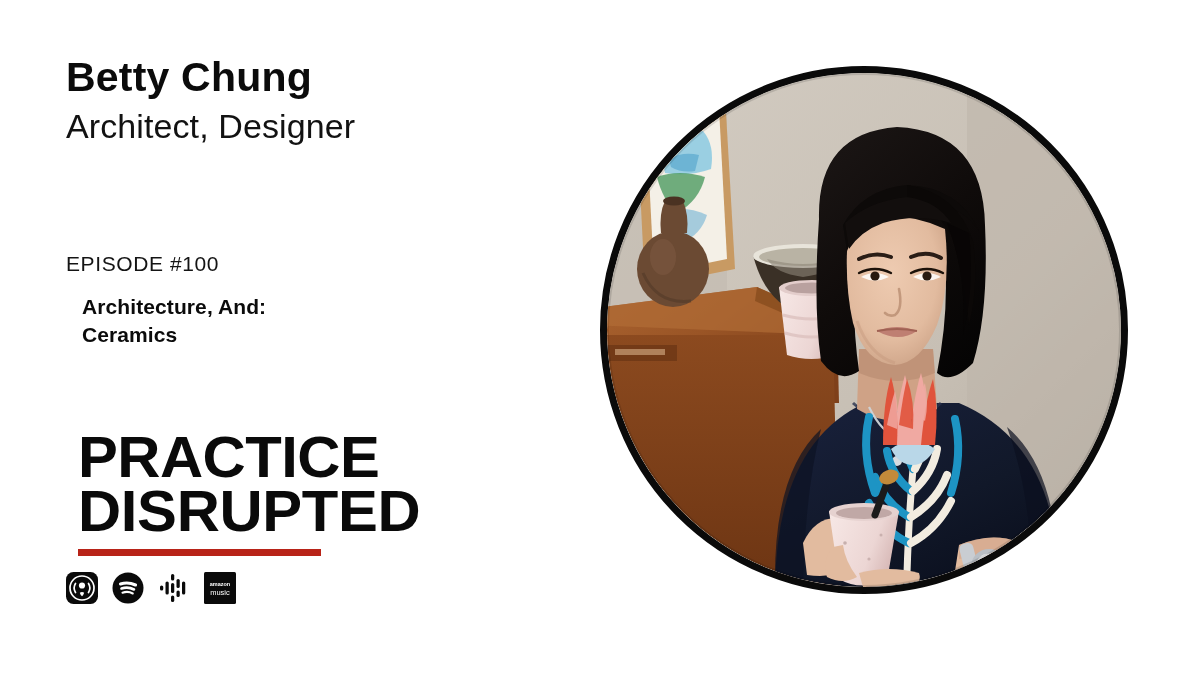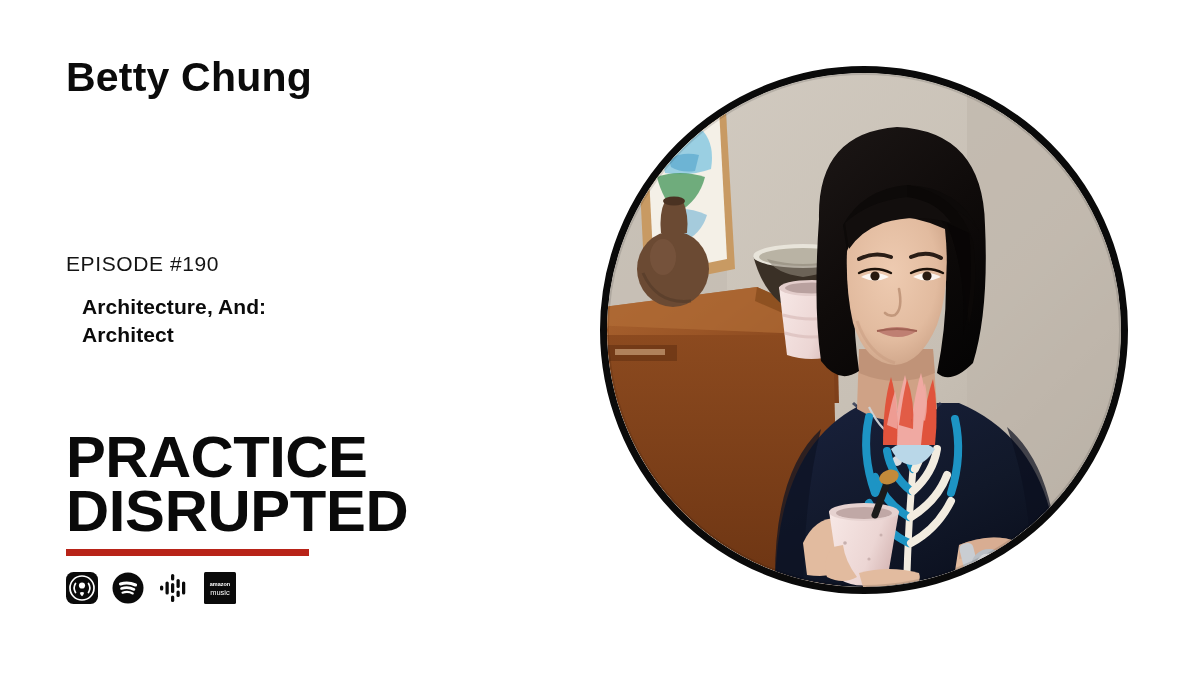--- a/index.html
+++ b/index.html
@@ -71,21 +71,21 @@
     color: #0b0b0b;
     line-height: 1.33;
     letter-spacing: 0.1px;
     margin: 16px;
     max-width: 270px;
   }
 
   
   .logo-block {
     position: absolute;
-    left: 66px;
+    left: 78px;
     top: 430px;
     width: 460px;
   }
 
   .logo-line {
     font-family: "Liberation Sans", sans-serif;
     font-weight: 700;
     font-size: 58px;
     line-height: 0.93;
     letter-spacing: -0.5px;
@@ -149,29 +149,29 @@
   }
 </style>
 </head>
 <body>
 
 <div class="canvas">
 
   <div class="left-col">
     <h1 class="guest-name">Betty Chung</h1>
     <p class="guest-title">
-      <br>
+      <span>Architect, Designer</span><br>
     </p>
   </div>
 
   <div class="episode-block">
-    <p class="episode-number">EPISODE #190</p>
+    <p class="episode-number">EPISODE #100</p>
     <p class="episode-title">
       <span>Architecture, And:</span><br>
-      <span>Architect</span>
+      <span>Ceramics</span>
     </p>
   </div>
 
   <div class="logo-block">
     <div class="logo-line">PRACTICE</div>
     <div class="logo-line second">DISRUPTED</div>
     <div class="logo-rule"></div>
   </div>
 
   <div class="platform-row">

